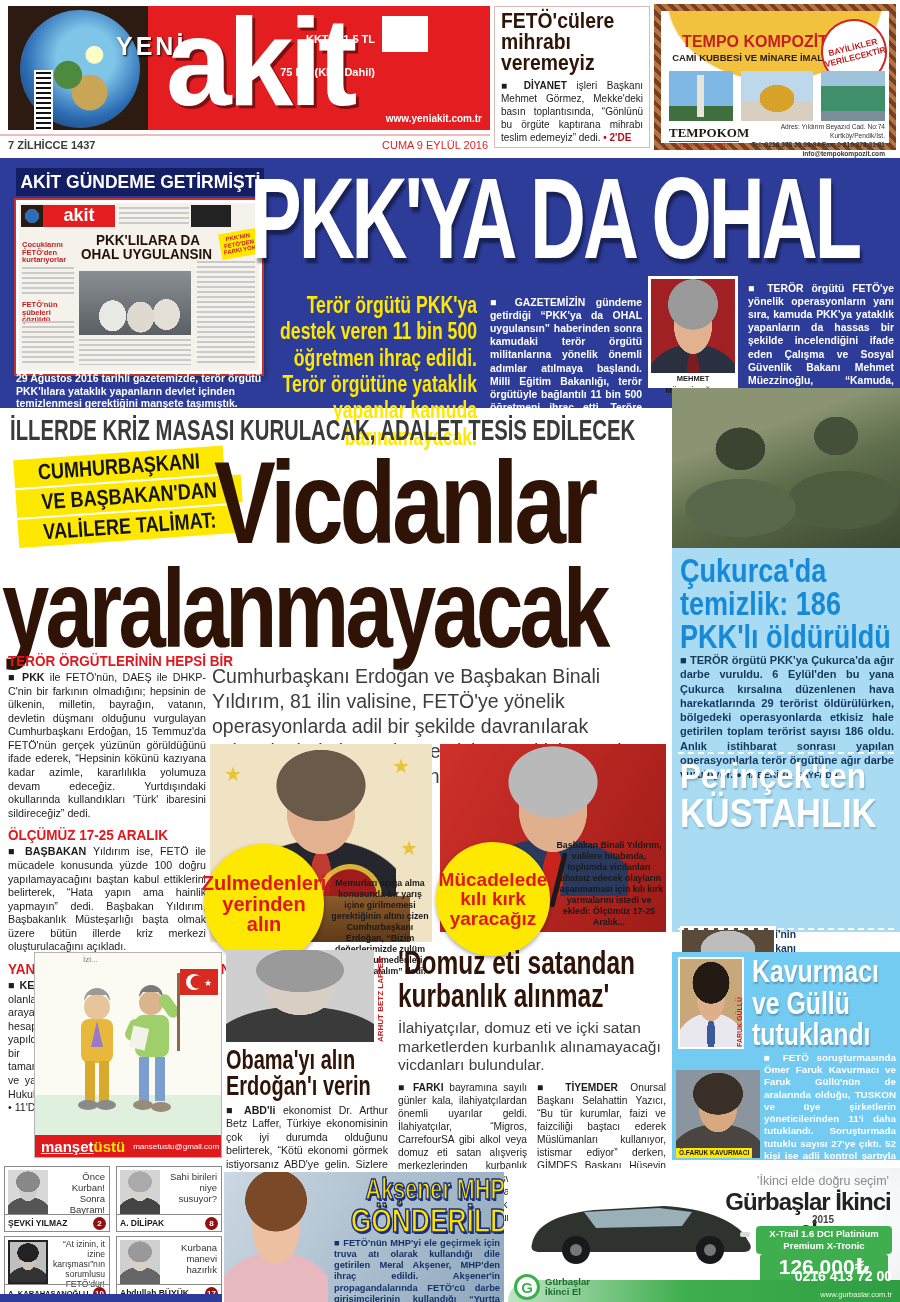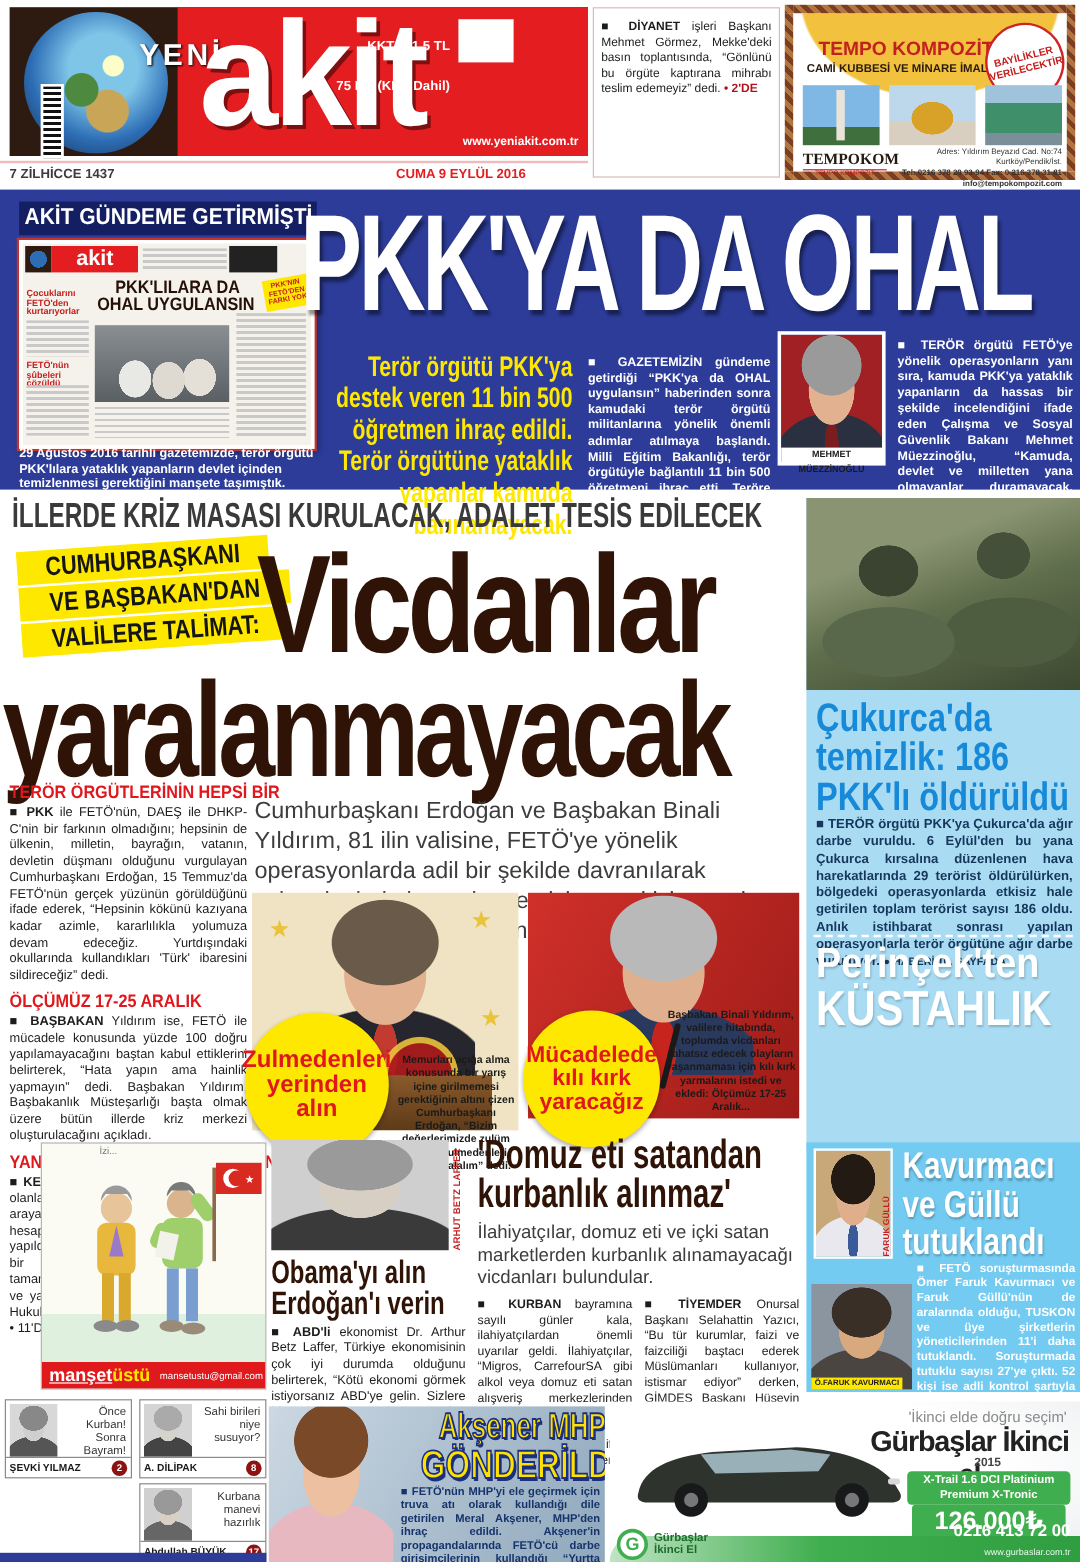--- a/index.html
+++ b/index.html
@@ -51,24 +51,29 @@
            background-image:repeating-linear-gradient(#111 0 2px, transparent 2px 5px);border:2px solid #fff;"></div>
       <div class="abs" style="left:108px;top:26px;color:#fff;font-weight:800;font-size:25px;letter-spacing:3px;text-shadow:1px 1px 2px #000;">YENİ</div>
       <div class="abs" style="left:158px;top:-12px;color:#fff;font-weight:800;font-size:118px;letter-spacing:-4px;transform:scaleY(1.05);text-shadow:3px 3px 0 #7e0f10;">akit</div>
       <div class="abs" style="right:115px;top:12px;color:#fff;font-weight:700;font-size:11px;margin-top:48px;">75 KR (KDV Dahil)</div>
       <div class="abs" style="right:115px;top:27px;color:#fff;font-weight:700;font-size:11px;">KKTC: 1.5 TL</div>
       <div class="abs" style="right:62px;top:10px;width:46px;height:36px;background:#fff;"></div>
       <div class="abs" style="right:8px;bottom:6px;color:#fff;font-weight:700;font-size:10px;">www.yeniakit.com.tr</div>
     </div>
     <div class="abs" style="left:0;top:134px;width:490px;height:2px;background:#f0b9bb;"></div>
     <div class="abs" style="left:8px;top:139px;font-size:11px;font-weight:700;color:#3c3c3c;">7 ZİLHİCCE 1437</div>
-    <div class="abs" style="left:330px;top:139px;width:158px;text-align:left;font-size:11px;font-weight:700;color:#e41e20;">CUMA 9 EYLÜL 2016</div>
+    <div class="abs" style="left:330px;top:139px;width:158px;text-align:right;font-size:11px;font-weight:400;color:#e41e20;">CUMA 9 EYLÜL 2016</div>
   </div>
 
   <div class="abs" style="left:494px;top:6px;width:156px;height:142px;border:1px solid #dcb9b9;background:#fff;padding:4px 6px;box-sizing:border-box;">
+    <div style="color:#2f1408;font-weight:800;font-size:22px;line-height:.95;">
+      <span class="cx" style="transform:scaleX(.88);">FETÖ'cülere</span><br>
+      <span class="cx" style="transform:scaleX(.88);">mihrabı</span><br>
+      <span class="cx" style="transform:scaleX(.88);">veremeyiz</span>
+    </div>
     <div class="just" style="margin-top:5px;font-size:10px;line-height:1.3;color:#1c1c1c;">
       <b>■ DİYANET</b><span> işleri Başkanı Mehmet Görmez, Mekke'deki basın toplantısında, “Gönlünü bu örgüte kaptırana mihrabı teslim edemeyiz” dedi.</span>
       <b style="color:#b3121a;">• 2'DE</b>
     </div>
   </div>
 
   <div class="abs" style="left:654px;top:4px;width:242px;height:146px;box-sizing:border-box;border:7px solid #7a3f20;
               border-image:repeating-linear-gradient(45deg,#7a3f20 0 4px,#b4743f 4px 8px) 7;
               background:radial-gradient(ellipse 90% 120% at 50% -10%, #f2c23e 0 52%, #fff 53%);">
     <div class="abs" style="left:0;right:40px;top:22px;text-align:center;color:#c32020;font-weight:800;font-size:16px;">TEMPO KOMPOZİT</div>
@@ -144,21 +149,21 @@
     <div class="abs" style="left:648px;top:118px;width:90px;height:112px;border:3px solid #fff;box-sizing:border-box;">
       <div class="person" style="position:absolute;inset:0;--bg:#a02024;--hair:#9a9a9a;--suit:#2a3040;--tie:#7a1d20;--hy:24%;"></div>
       <div class="wband" style="font-size:7.5px;height:12px;line-height:12px;">MEHMET MÜEZZİNOĞLU</div>
     </div>
 
     <div class="abs just" style="left:748px;top:124px;width:146px;color:#fff;font-size:10.4px;font-weight:700;line-height:1.26;">
       <b>■ TERÖR</b><span> örgütü FETÖ'ye yönelik operasyonların yanı sıra, kamuda PKK'ya yataklık yapanların da hassas bir şekilde incelendiğini ifade eden Çalışma ve Sosyal Güvenlik Bakanı Mehmet Müezzinoğlu, “Kamuda, devlet ve milletten yana olmayanlar duramayacak. Terör örgütü PKK ile ilişiği olan kim varsa, bunlarla ilgili kararlar da verilecek” diye konuştu. • 10'DA</span>
     </div>
   </div>
 
-  <div class="abs" style="left:672px;top:415px;width:228px;height:544px;background:#a9dcf3;">
+  <div class="abs" style="left:672px;top:388px;width:228px;height:544px;background:#a9dcf3;">
     <div class="abs" style="left:0;top:0;width:228px;height:160px;
          background:radial-gradient(ellipse 18% 22% at 30% 38%, #3a4430 0 60%, transparent 61%),
                     radial-gradient(ellipse 16% 20% at 72% 30%, #45503a 0 60%, transparent 61%),
                     radial-gradient(ellipse 40% 30% at 30% 75%, #59684a 0 60%, transparent 61%),
                     radial-gradient(ellipse 40% 30% at 75% 70%, #4e5c40 0 60%, transparent 61%),
                     linear-gradient(160deg, #8a9472 0 30%, #5f6e4c 55%, #3c4830 100%);"></div>
     <div class="abs" style="left:8px;top:166px;width:214px;">
       <div style="color:#1689d8;font-weight:800;font-size:33px;line-height:1.0;">
         <span class="cx" style="transform:scaleX(.82);">Çukurca'da</span><br>
         <span class="cx" style="transform:scaleX(.82);">temizlik: 186</span><br>
@@ -305,20 +310,28 @@
       </div>
   </div>
   <div class="colcard" style="left:116px;top:1166px;width:104px;height:64px;">
     <div class="person" style="position:absolute;left:3px;top:3px;width:40px;height:44px;--bg:#d4d4d4;--hair:#aaa;--suit:#444;--skin:#d4d4cd;"></div>
     <div class="colquote" style="position:absolute;right:4px;top:5px;width:54px;">Sahi birileri niye susuyor?</div>
     <div class="colname">
         <span>A. DİLİPAK</span>
       <span class="colpg">8</span>
       </div>
   </div>
+  <div class="colcard" style="left:4px;top:1236px;width:104px;height:64px;">
+    <div class="person" style="position:absolute;left:3px;top:3px;width:40px;height:44px;--bg:#bfbfbf;--hair:#222;--suit:#333;--skin:#cfc4b8;border:2px solid #222;box-sizing:border-box;"></div>
+    <div class="colquote" style="position:absolute;right:4px;top:3px;width:52px;font-size:8.6px;">“At izinin, it izine karışması”nın sorumlusu FETÖ'dür!</div>
+    <div class="colname" style="font-size:7.6px;">
+        <span>A. KARAHASANOĞLU</span>
+      <span class="colpg">10</span>
+      </div>
+  </div>
   <div class="colcard" style="left:116px;top:1236px;width:104px;height:64px;">
     <div class="person" style="position:absolute;left:3px;top:3px;width:40px;height:44px;--bg:#d0d0d0;--hair:#999;--suit:#666;--skin:#d8d0c4;"></div>
     <div class="colquote" style="position:absolute;right:4px;top:6px;width:54px;">Kurbana manevi hazırlık</div>
     <div class="colname">
         <span>Abdullah BÜYÜK</span>
       <span class="colpg">17</span>
       </div>
   </div>
   <div class="abs" style="left:0;top:1294px;width:222px;height:8px;background:#2c3c98;"></div>
 
@@ -335,21 +348,21 @@
   </div>
 
   <div class="abs" style="left:398px;top:946px;width:268px;">
     <div style="color:#2f1306;font-weight:800;font-size:34px;line-height:.98;">
       <span class="cx" style="transform:scaleX(.72);">'Domuz eti satandan</span><br>
       <span class="cx" style="transform:scaleX(.72);">kurbanlık alınmaz'</span>
     </div>
     <div style="margin-top:6px;font-size:15.5px;color:#3d3d3d;line-height:1.22;">İlahiyatçılar, domuz eti ve içki satan marketlerden kurbanlık alınamayacağı vicdanları bulundular.</div>
     <div style="margin-top:7px;display:flex;gap:10px;">
       <div class="just" style="width:129px;font-size:10.2px;color:#1c1c1c;line-height:1.27;">
-        <b>■ KURBAN</b><span> bayramına sayılı günler kala, ilahiyatçılardan önemli uyarılar geldi. İlahiyatçılar, “Migros, CarrefourSA gibi alkol veya domuz eti satan alışveriş merkezlerinden kurbanlık almanın da alışveriş yapmanın da haram olduğunu” ifade ederek, bu gibi yerlere kurban kestirmenin de caiz olmadığını söylediler.</span>
+        <b>■ FARKI</b><span> bayramına sayılı günler kala, ilahiyatçılardan önemli uyarılar geldi. İlahiyatçılar, “Migros, CarrefourSA gibi alkol veya domuz eti satan alışveriş merkezlerinden kurbanlık almanın da alışveriş yapmanın da haram olduğunu” ifade ederek, bu gibi yerlere kurban kestirmenin de caiz olmadığını söylediler.</span>
       </div>
       <div class="just" style="width:129px;font-size:10.2px;color:#1c1c1c;line-height:1.27;">
         <b>■ TİYEMDER</b><span> Onursal Başkanı Selahattin Yazıcı, “Bu tür kurumlar, faizi ve faizciliği baştacı ederek Müslümanları kullanıyor, istismar ediyor” derken, GİMDES Başkanı Hüseyin Kami Büyüközer, “Müslüman içki satan yerden alışveriş yapmaz, içki satan yerden kurbanlık almaz” diye konuştu.  • 12'DE</span>
       </div>
     </div>
   </div>
 
   <div class="abs" style="left:672px;top:952px;width:228px;height:208px;background:#74cbf1;overflow:hidden;">
     <div class="abs" style="left:6px;top:5px;width:66px;height:92px;border:2px solid #fff;box-sizing:border-box;">
       <div class="person" style="position:absolute;inset:0;--bg:#c8a878;--hair:#241a14;--suit:#e8e8ee;--tie:#3a5a9a;--skin:#dfae8a;"></div>

